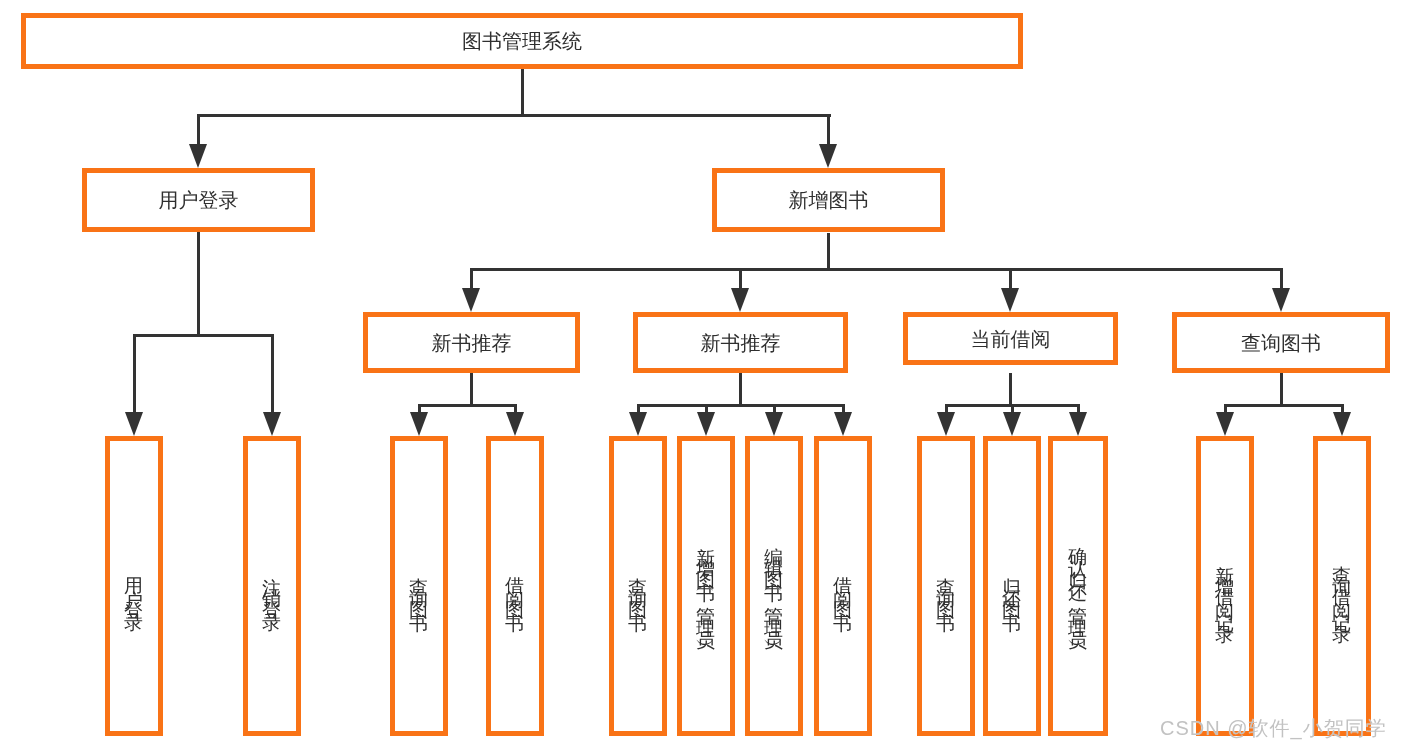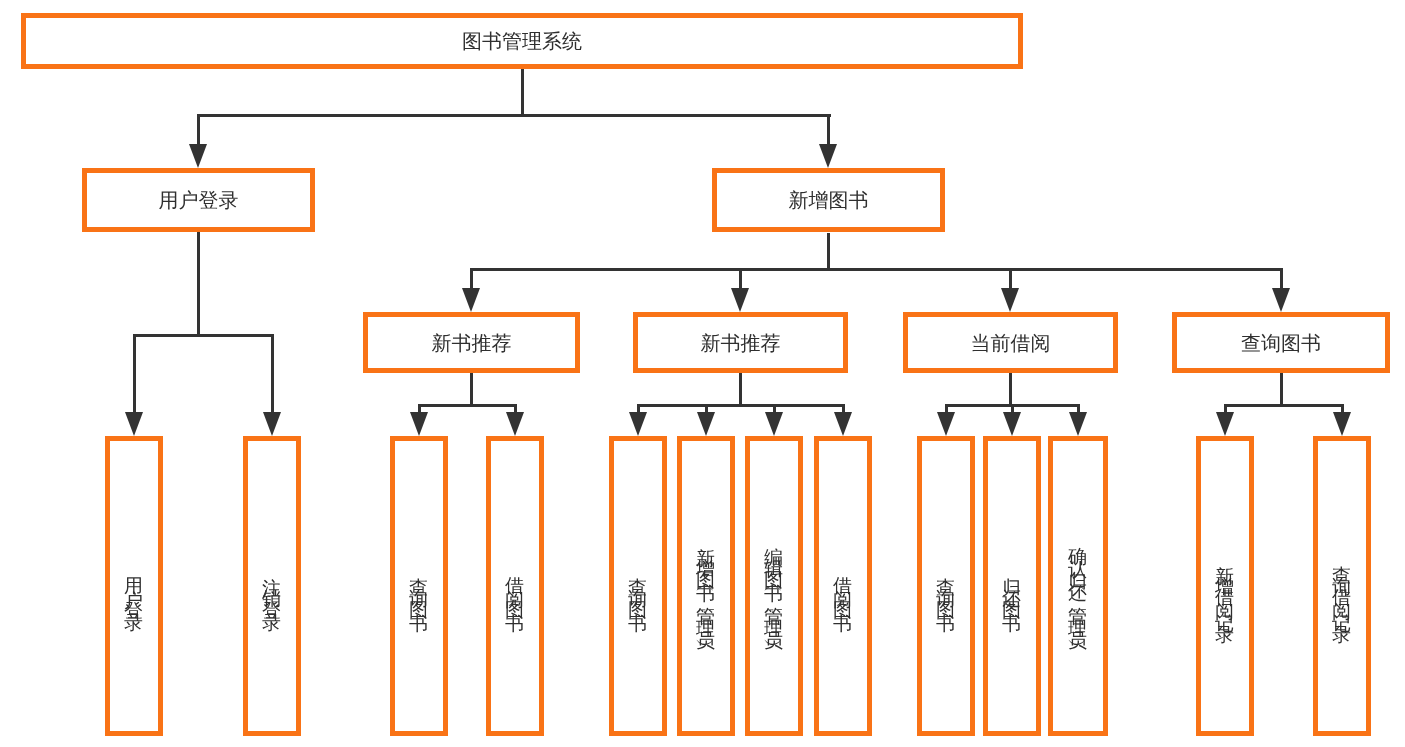--- a/index.html
+++ b/index.html
@@ -59,21 +59,21 @@
   <div class="arrow" style="left:462px;top:288px;"></div>
   <div class="vline" style="left:739px;top:268px;height:24px;"></div>
   <div class="arrow" style="left:731px;top:288px;"></div>
   <div class="vline" style="left:1009px;top:268px;height:24px;"></div>
   <div class="arrow" style="left:1001px;top:288px;"></div>
   <div class="vline" style="left:1280px;top:268px;height:24px;"></div>
   <div class="arrow" style="left:1272px;top:288px;"></div>
 
   <div class="box" style="left:363px;top:312px;width:217px;height:61px;">新书推荐</div>
   <div class="box" style="left:633px;top:312px;width:215px;height:61px;">新书推荐</div>
-  <div class="box" style="left:903px;top:312px;width:215px;height:61px;">当前借阅</div>
+  <div class="box" style="left:903px;top:312px;width:215px;height:53px;">当前借阅</div>
   <div class="box" style="left:1172px;top:312px;width:218px;height:61px;">查询图书</div>
 
   <div class="vline" style="left:470px;top:373px;height:34px;"></div>
   <div class="hline" style="left:418px;top:404px;width:99px;"></div>
   <div class="vline" style="left:418px;top:404px;height:12px;"></div>
   <div class="arrow" style="left:410px;top:412px;"></div>
   <div class="vline" style="left:514px;top:404px;height:12px;"></div>
   <div class="arrow" style="left:506px;top:412px;"></div>
 
   <div class="vline" style="left:739px;top:373px;height:34px;"></div>
@@ -140,14 +140,15 @@
     <span>确认归还（管理员）</span>
   </div>
 
   <div class="box vbox" style="left:1196px;top:436px;width:58px;height:300px;">
     <span>新增借阅记录</span>
   </div>
   <div class="box vbox" style="left:1313px;top:436px;width:58px;height:300px;">
     <span>查询借阅记录</span>
   </div>
 
+  <div class="watermark">CSDN @软件_小贺同学</div>
 
 </div>
 
 </body></html>

